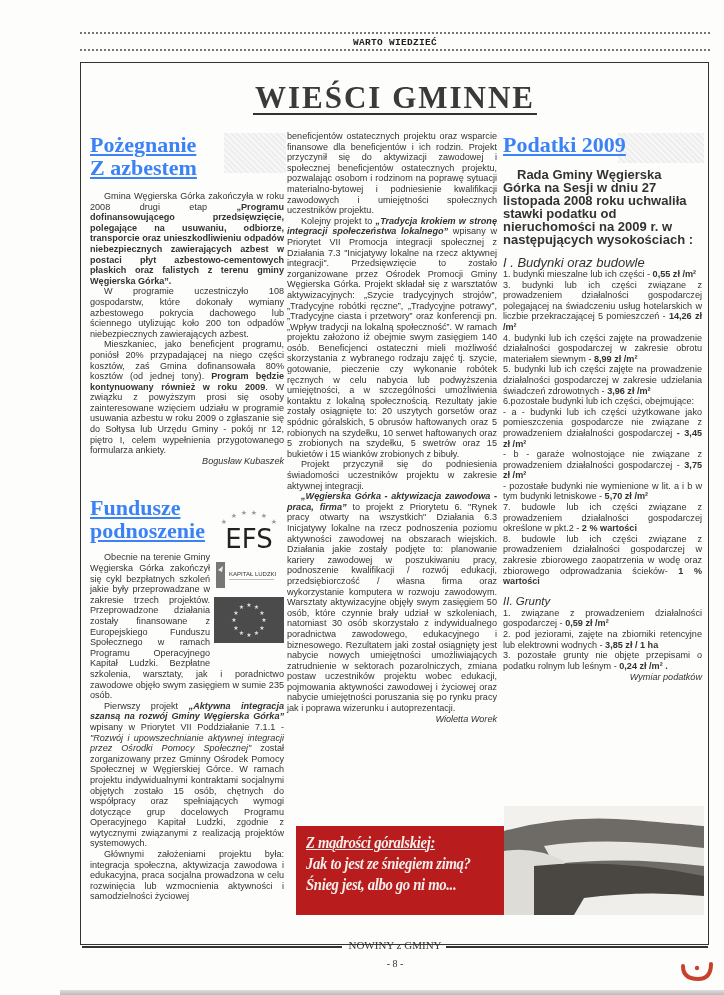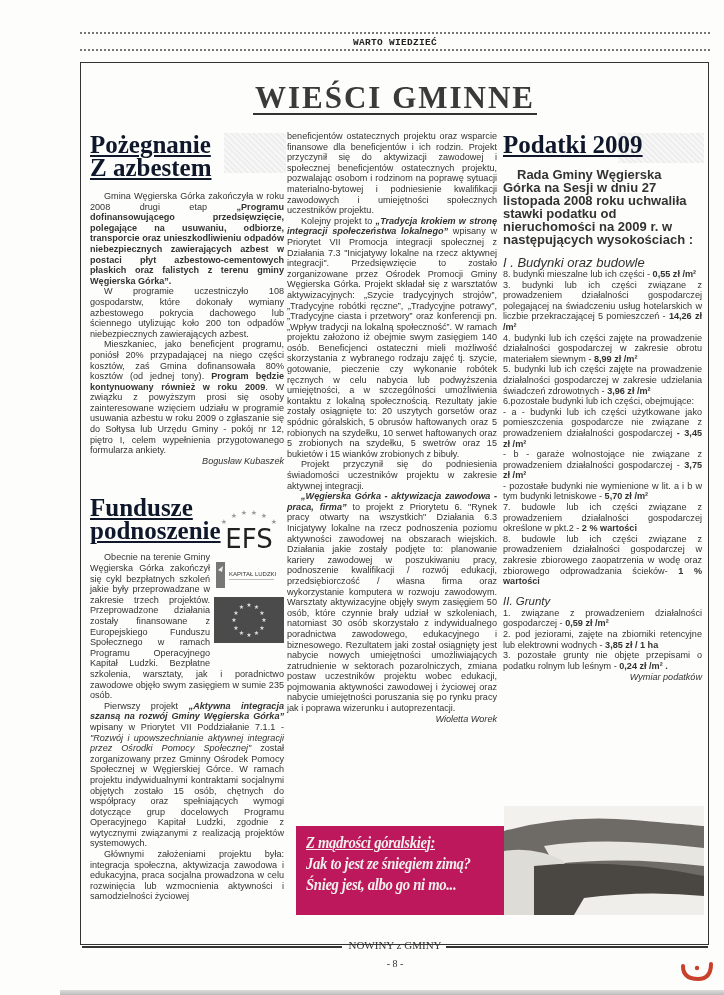--- a/index.html
+++ b/index.html
@@ -21,36 +21,36 @@
   #main-title span { border-bottom: 2px solid #333; padding: 0 2px 0 2px; line-height: 30px; display:inline-block; }
 
   .col { position: absolute; font-size: 9.1px; line-height: 10.6px; text-align: justify; color: #333; }
   .col p { text-indent: 14px; }
   .col .noind { text-indent: 0; }
   .b { font-weight: bold; }
   .bi { font-weight: bold; font-style: italic; }
   .i { font-style: italic; }
   .sig { text-align: right; font-style: italic; text-indent: 0; }
 
-  .head { font-family: "Liberation Serif", serif; font-weight: bold; font-size: 25px; line-height: 23px;
-          color: #0f172a; text-decoration: underline; text-decoration-thickness: 1.5px; text-underline-offset: 2px; }
+  .head { font-family: "Liberation Serif", serif; font-weight: bold; font-size: 22px; line-height: 23px;
+          color: #3b82f6; text-decoration: underline; text-decoration-thickness: 1.5px; text-underline-offset: 2px; }
 
   #col1 { left: 90px; top: 133px; width: 194px; }
   #col2 { left: 287px; top: 131px; width: 210px; }
   #col3 { left: 503px; top: 133px; width: 199px; }
 
   .shade { position: absolute; background: repeating-linear-gradient(45deg,#eee 0 2px,#f7f7f7 2px 4px); }
   #shade1 { left: 224px; top: 133px; width: 62px; height: 40px; }
   #shade3 { left: 618px; top: 133px; width: 86px; height: 30px; }
 
   #efs-logo { position: absolute; left: 214px; top: 510px; width: 70px; height: 45px; }
   #kl-logo { position: absolute; left: 214px; top: 560px; width: 70px; height: 30px; }
   #eu-flag { position: absolute; left: 214px; top: 597px; width: 70px; height: 46px; background: #4c4c4c; }
 
-  #quote-box { position: absolute; left: 296px; top: 826px; width: 208px; height: 89px; background: #be185d; padding: 6px 0 0 10px; }
+  #quote-box { position: absolute; left: 296px; top: 826px; width: 208px; height: 89px; background: #b91c1c; padding: 6px 0 0 10px; }
   #quote-box div { font-family: "Liberation Serif", serif; font-style: italic; font-weight: bold;
           color: #f2f0ec; font-size: 17.5px; line-height: 21px; letter-spacing: -.4px; transform: scaleX(.84); transform-origin: left; white-space: nowrap; }
   #quote-title { text-decoration: underline; text-decoration-thickness: 1px; }
 
   #photo { position: absolute; left: 504px; top: 806px; width: 200px; height: 109px; overflow: hidden;
           background: linear-gradient(#f4f3f0 0%, #e6e4e0 18%, #6f6c67 30%, #a9a6a1 42%, #e9e7e2 52%, #5d5a55 62%, #3f3d3a 80%, #ecebe8 92%, #f6f5f2 100%); }
 
   #foot-line-l { position: absolute; left: 82px; top: 946px; width: 260px; border-top: 2px solid #333; }
   #foot-line-r { position: absolute; left: 446px; top: 946px; width: 262px; border-top: 2px solid #333; }
   #foot-title { position: absolute; left: 344px; top: 939px; width: 102px; text-align: center;
@@ -145,21 +145,21 @@
   <div>Śnieg jest, albo go ni mo...</div>
 </div>
 
 <div class="col" id="col3">
   <div class="head">Podatki 2009</div>
   <div style="height:12px"></div>
   <p class="b" style="font-size:13px;line-height:13px;text-align:left">Rada Gminy Węgierska Górka na Sesji w dniu 27 listopada 2008 roku uchwaliła stawki podatku od nieruchomości na 2009 r. w następujących wysokościach :</p>
   <div style="height:10px"></div>
   <div class="i" style="font-size:13px;line-height:13px">I . Budynki oraz budowle</div>
   <div id="sec1">
-      <p class="noind"><span>8. budynki mieszalne lub ich części - </span><span class="b">0,55 zł /m²</span></p>
+      <p class="noind"><span>1. budynki mieszalne lub ich części - </span><span class="b">0,55 zł /m²</span></p>
       <p class="noind"><span>3. budynki lub ich części związane z prowadzeniem działalności gospodarczej polegającej na świadczeniu usług hotelarskich w liczbie przekraczającej 5 pomieszczeń - </span><span class="b">14,26 zł /m²</span></p>
       <p class="noind"><span>4. budynki lub ich części zajęte na prowadzenie działalności gospodarczej w zakresie obrotu materiałem siewnym - </span><span class="b">8,99 zł /m²</span></p>
       <p class="noind"><span>5. budynki lub ich części zajęte na prowadzenie działalności gospodarczej w zakresie udzielania świadczeń zdrowotnych - </span><span class="b">3,96 zł /m²</span></p>
       <p class="noind"><span>6.pozostałe budynki lub ich części, obejmujące:</span><span class="b"></span></p>
       <p class="noind"><span>- a - budynki lub ich części użytkowane jako pomieszczenia gospodarcze nie związane z prowadzeniem działalności gospodarczej </span><span class="b">- 3,45 zł /m²</span></p>
       <p class="noind"><span>- b - garaże wolnostojące nie związane z prowadzeniem działalności gospodarczej - </span><span class="b">3,75 zł /m²</span></p>
       <p class="noind"><span>- pozostałe budynki nie wymienione w lit. a i b w tym budynki letniskowe - </span><span class="b">5,70 zł /m²</span></p>
       <p class="noind"><span>7. budowle lub ich części związane z prowadzeniem działalności gospodarczej określone w pkt.2 - </span><span class="b">2 % wartości</span></p>
       <p class="noind"><span>8. budowle lub ich części związane z prowadzeniem działalności gospodarczej w zakresie zbiorowego zaopatrzenia w wodę oraz zbiorowego odprowadzania ścieków- </span><span class="b">1 % wartości</span></p>
     </div>

